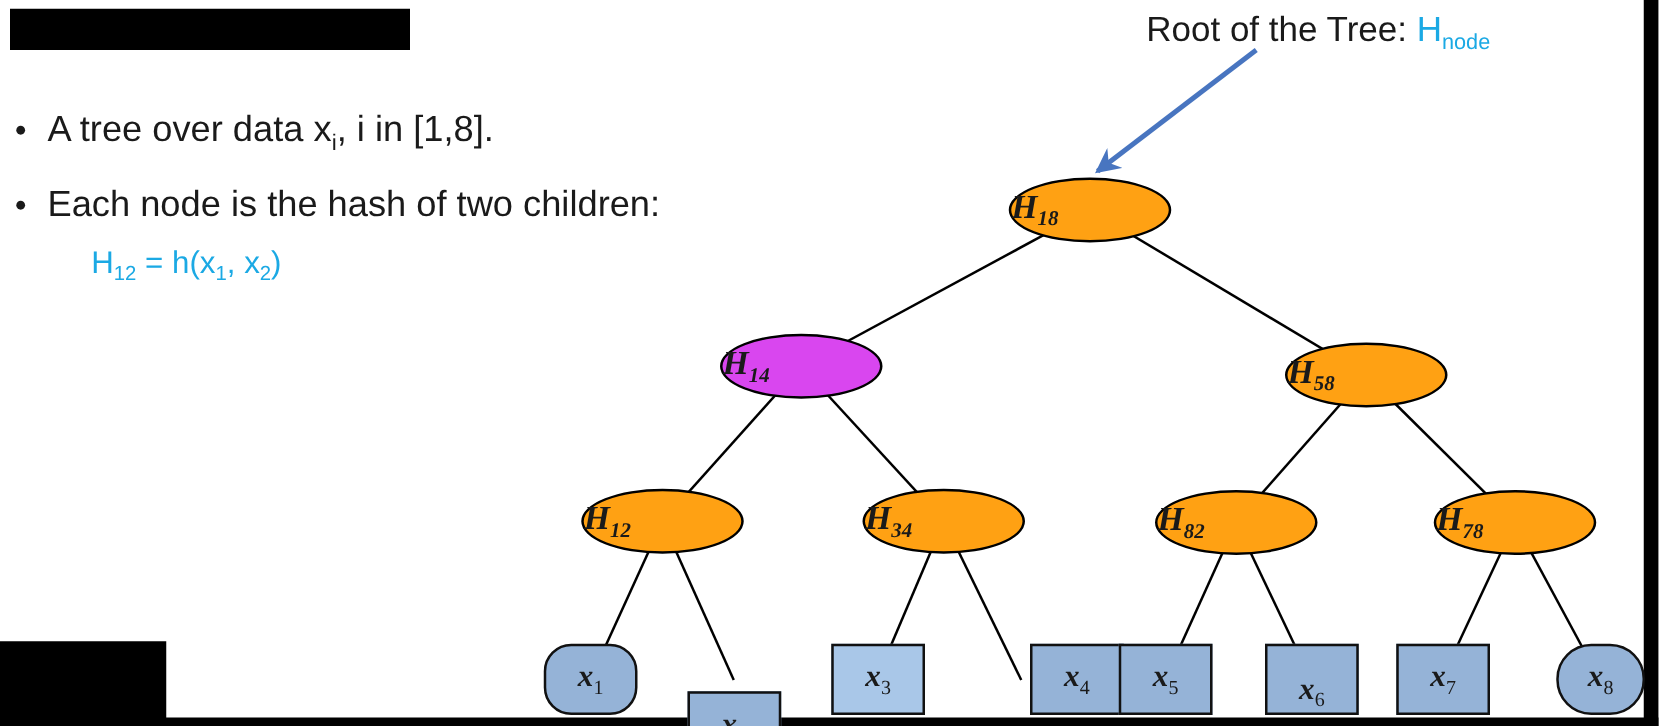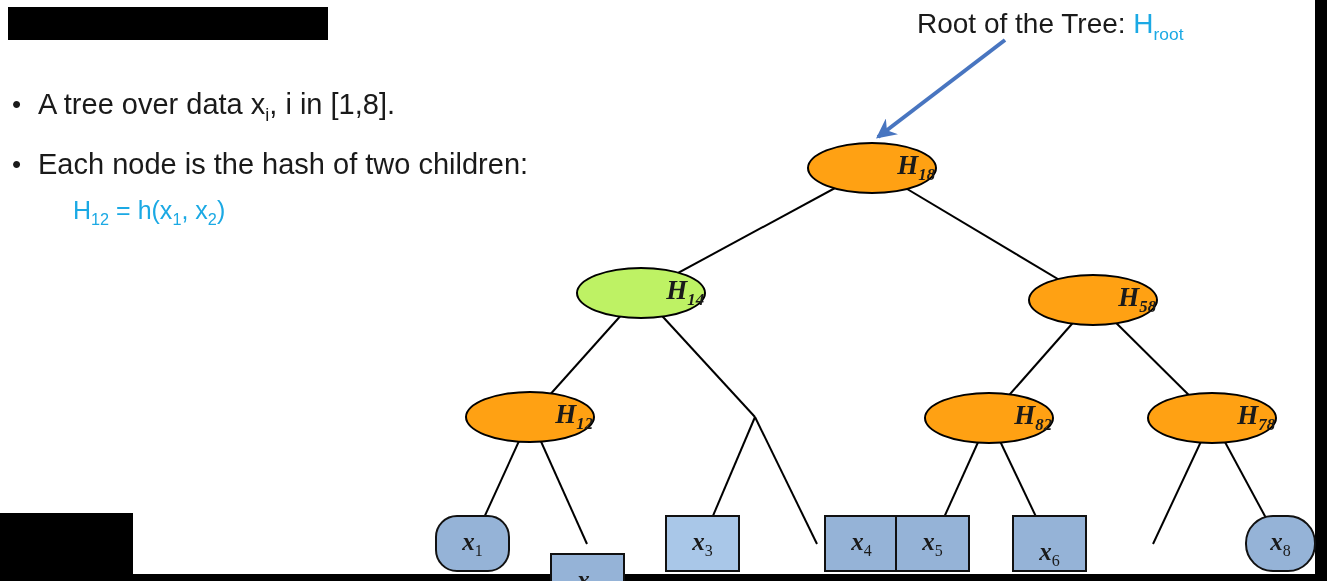--- a/index.html
+++ b/index.html
@@ -28,21 +28,21 @@
 
   
   #root-note{position:absolute;left:917px;top:8px;font-size:28px;}
   #root-note sub{font-size:0.62em;}
 
   
   #edges-layer{position:absolute;left:0;top:0;z-index:1;}
 
   
   .hnode{position:absolute;z-index:2;width:126px;height:48px;border:2px solid #000;
-         border-radius:50%;display:flex;align-items:center;justify-content:flex-end;
+         border-radius:50%;display:flex;align-items:center;justify-content:flex-start;
          font-family:"Liberation Serif",serif;font-weight:bold;font-style:italic;font-size:27px;}
   .hnode sub{font-size:0.62em;font-style:italic;}
   #node-h18{left:807px;top:142px;}
   #node-h14{left:576px;top:267px;}
   #node-h58{left:1028px;top:274px;}
   #node-h12{left:465px;top:391px;}
   #node-h34{left:690px;top:391px;}
   #node-h56{left:924px;top:392px;}
   #node-h78{left:1147px;top:392px;}
 
@@ -95,34 +95,37 @@
     <span>A tree over data x<sub>i</sub>, i in [1,8].</span>
   </div>
   <div id="bullet-2" class="bullet txt-layer">
     <span class="dot">•</span>
     <span>Each node is the hash of two children:</span>
   </div>
 
   <div id="formula-1" class="formula txt-layer" style="color: rgb(27, 169, 228);">H<sub>12</sub> = h(x<sub>1</sub>, x<sub>2</sub>)</div>
 
   <div id="root-note" class="txt-layer">
-    <span>Root of the Tree: </span><span style="color: rgb(27, 169, 228);">H<sub>root</sub></span>
+    <span>Root of the Tree: </span><span style="color: rgb(27, 169, 228);">H<sub>node</sub></span>
   </div>
 
   <div id="node-h18" class="hnode" style="background-color: rgb(255, 161, 19);">
     <span><span>H</span><sub>18</sub></span>
   </div>
-  <div id="node-h14" class="hnode" style="background-color: #bef264;">
+  <div id="node-h14" class="hnode" style="background-color: #d946ef;">
     <span><span>H</span><sub>14</sub></span>
   </div>
   <div id="node-h58" class="hnode" style="background-color: rgb(255, 161, 19);">
     <span><span>H</span><sub>58</sub></span>
   </div>
   <div id="node-h12" class="hnode" style="background-color: rgb(255, 161, 19);">
     <span><span>H</span><sub>12</sub></span>
+  </div>
+  <div id="node-h34" class="hnode" style="background-color: rgb(255, 161, 19);">
+    <span><span>H</span><sub>34</sub></span>
   </div>
   <div id="node-h56" class="hnode" style="background-color: rgb(255, 161, 19);">
     <span><span>H</span><sub>82</sub></span>
   </div>
   <div id="node-h78" class="hnode" style="background-color: rgb(255, 161, 19);">
     <span><span>H</span><sub>78</sub></span>
   </div>
 
   <div id="leaf-x1" class="leaf" style="background-color: rgb(149, 179, 215);">
     <span><span>x</span><sub>1</sub></span>
@@ -135,17 +138,20 @@
   </div>
   <div id="leaf-x4" class="leaf" style="background-color: rgb(149, 179, 215);">
     <span><span>x</span><sub>4</sub></span>
   </div>
   <div id="leaf-x5" class="leaf" style="background-color: rgb(149, 179, 215);">
     <span><span>x</span><sub>5</sub></span>
   </div>
   <div id="leaf-x6" class="leaf" style="background-color: rgb(149, 179, 215);">
     <span><span>x</span><sub>6</sub></span>
   </div>
+  <div id="leaf-x7" class="leaf" style="background-color: rgb(149, 179, 215);">
+    <span><span>x</span><sub>7</sub></span>
+  </div>
   <div id="leaf-x8" class="leaf" style="background-color: rgb(149, 179, 215); border-radius: 28px;">
     <span><span>x</span><sub>8</sub></span>
   </div>
 
 </div>
 
 </body></html>

